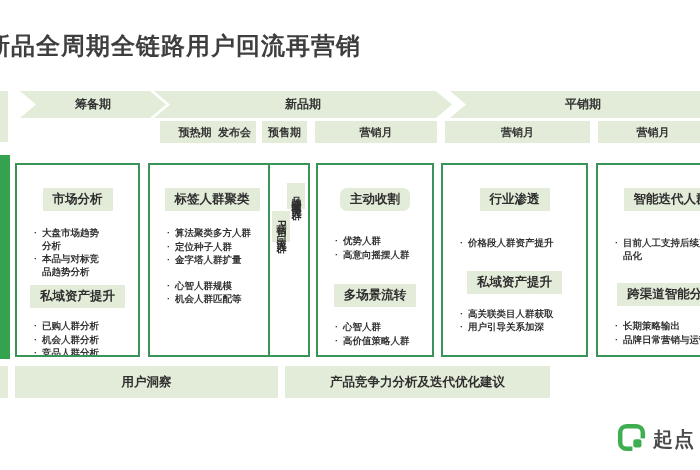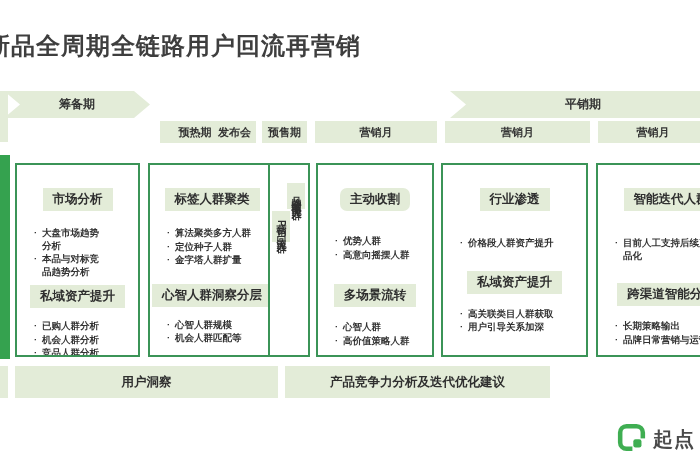--- a/index.html
+++ b/index.html
@@ -19,21 +19,21 @@
     position:absolute;left:-14px;top:30px;font-size:24px;font-weight:bold;
     color:var(--title-color);letter-spacing:1px;white-space:nowrap;
   }
   
   .arrow{
     position:absolute;top:91px;height:27px;background:var(--light-green);
     display:flex;align-items:center;justify-content:center;
     font-size:12px;font-weight:bold;color:var(--text-dark);
     clip-path:polygon(0 0,calc(100% - 16px) 0,100% 50%,calc(100% - 16px) 100%,0 100%,16px 50%);
   }
-  #arrow-0{left:4px;width:146px;}
+  #arrow-0{left:20px;width:146px;}
   #arrow-1{left:154px;width:298px;}
   #arrow-2{left:450px;width:266px;}
   .sliver{position:absolute;background:var(--light-green);}
   #sliver-top{left:0;top:91px;width:8px;height:51px;}
   #sliver-bottom{left:0;top:366px;width:8px;height:32px;}
   
   .sub{
     position:absolute;top:121px;height:22px;background:var(--light-green);
     display:flex;align-items:center;justify-content:center;
     font-size:11px;font-weight:bold;color:var(--text-dark);
@@ -90,20 +90,23 @@
 <body>
 
 <div class="stage">
 
   <div class="title">新品全周期全链路用户回流再营销</div>
 
   <div class="sliver" id="sliver-top"></div>
   <div class="arrow" id="arrow-0">
     <span>筹备期</span>
   </div>
+  <div class="arrow" id="arrow-1">
+    <span>新品期</span>
+  </div>
   <div class="arrow" id="arrow-2">
     <span>平销期</span>
   </div>
 
   <div class="sub" id="sub-0">
     <span>预热期</span>
   </div>
   <div class="sub" id="sub-1">
     <span>发布会</span>
   </div>
@@ -160,21 +163,20 @@
           </div>
           <div class="bullet">
             <span class="dot">·</span>
             <span class="bt">定位种子人群</span>
           </div>
           <div class="bullet">
             <span class="dot">·</span>
             <span class="bt">金字塔人群扩量</span>
           </div>
         </div>
-        <div class="chip" style="margin-top: 16px;">心智人群洞察分层</div>
         <div class="bullets" style="margin-top: 12px;">
           <div class="bullet">
             <span class="dot">·</span>
             <span class="bt">心智人群规模</span>
           </div>
           <div class="bullet">
             <span class="dot">·</span>
             <span class="bt">机会人群匹配等</span>
           </div>
         </div>

